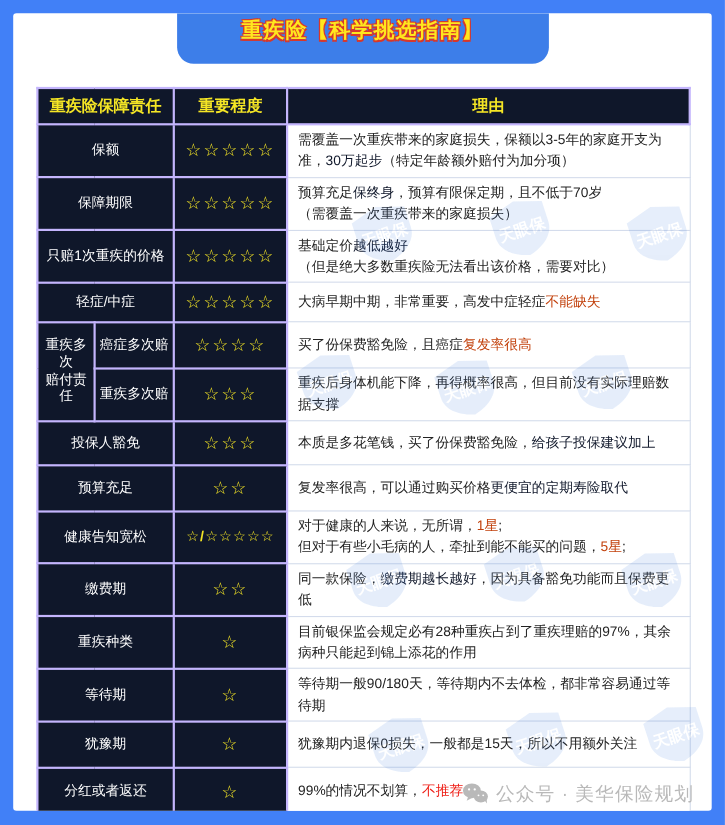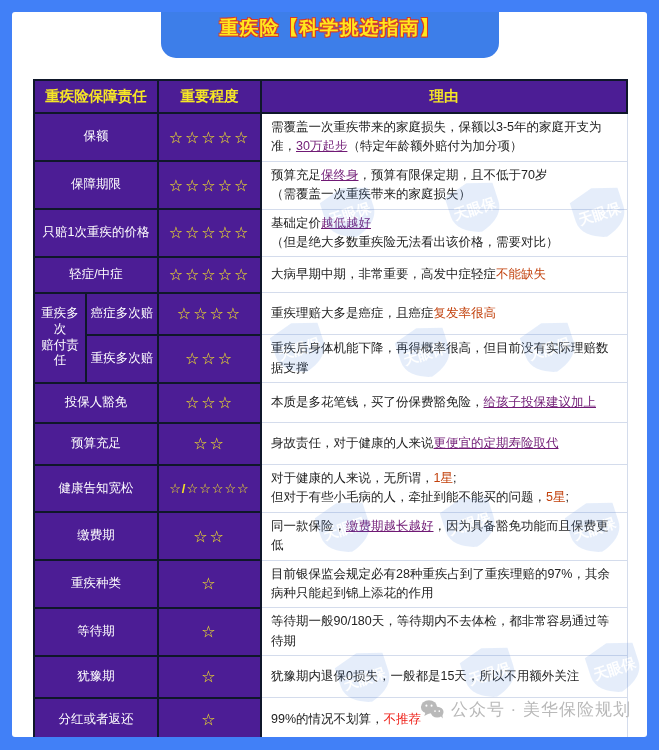--- a/index.html
+++ b/index.html
@@ -41,22 +41,22 @@
   
   table.guide {
     margin:21px 0 0 21px;
     border-collapse:collapse;
     table-layout:fixed;
     width:593px;
   }
   col.cA{width:52px;} col.cB{width:72px;} col.cC{width:103px;} col.cD{width:366px;}
   .guide td, .guide th { vertical-align:middle; }
   .b-cell {
-    background:#4c1d95;
-    border:2px solid #0f172a;
+    background:#0f172a;
+    border:2px solid #c4b5fd;
     color:#ffffff;
     text-align:center;
   }
   th.b-cell {
     color:#f5e625; font-size:14.5px; font-weight:bold; height:33px;
   }
   td.label { font-size:12.5px; font-weight:normal; line-height:1.25; padding:0 1px; }
   td.stars {
     color:#f5e625; font-size:16px; letter-spacing:2px; font-weight:bold;
     white-space:nowrap; text-align:center;
@@ -65,21 +65,21 @@
   td.reason {
     background:#ffffff;
     border:1.5px solid #d4dcec;
     font-size:12.5px; color:#222222;
     line-height:1.55;
     padding:4px 9px;
     text-align:left;
   }
   .reason .line { }
   .seg-r  { color:#c2410c; }
-  .seg-ru { color:#701a75; text-decoration:underline; }
+  .seg-ru { color:#0f172a; }
   .seg-rb { color:#ee1c14; font-weight:normal; }
 
   
   .guide tbody tr:nth-child(1){height:46px;}
   .guide tbody tr:nth-child(2){height:46px;}
   .guide tbody tr:nth-child(3){height:46px;}
   .guide tbody tr:nth-child(4){height:36px;}
   .guide tbody tr:nth-child(5){height:42px;}
   .guide tbody tr:nth-child(6){height:42px;}
   .guide tbody tr:nth-child(7){height:40px;}
@@ -94,21 +94,21 @@
   
   .wm-layer { position:absolute; left:0; top:0; width:100%; height:100%;
               pointer-events:none; z-index:5; }
   .wm {
     position:absolute; width:58px; height:54px;
     opacity:0.13; transform:rotate(-18deg);
   }
 
   
   .footer {
-    position:absolute; right:16px; bottom:16px;
+    position:absolute; right:16px; bottom:4px;
     display:flex; align-items:center; gap:7px;
     color:#b9b9b9; font-size:17px; letter-spacing:1px;
     z-index:6;
   }
   .wechat-icon { width:24px; height:21px; }
 </style>
 </head>
 <body>
 
 <div class="page">
@@ -164,42 +164,42 @@
             </td>
           </tr>
           <tr>
             <td rowspan="2" class="b-cell label">
               <div>重疾多次</div>
               <div>赔付责任</div>
             </td>
             <td class="b-cell label">癌症多次赔</td>
             <td class="b-cell stars">☆☆☆☆</td>
             <td class="reason">
-              <div class="line"><span>重疾理赔大多是癌症，且癌症</span><span class="seg-r">复发率很高</span></div>
+              <div class="line"><span>买了份保费豁免险，且癌症</span><span class="seg-r">复发率很高</span></div>
             </td>
           </tr>
           <tr>
             <td class="b-cell label">重疾多次赔</td>
             <td class="b-cell stars">☆☆☆</td>
             <td class="reason">
               <div class="line"><span>重疾后身体机能下降，再得概率很高，但目前没有实际理赔数据支撑</span></div>
             </td>
           </tr>
           <tr>
             <td colspan="2" class="b-cell label">投保人豁免</td>
             <td class="b-cell stars">☆☆☆</td>
             <td class="reason">
               <div class="line"><span>本质是多花笔钱，买了份保费豁免险，</span><span class="seg-ru">给孩子投保建议加上</span></div>
             </td>
           </tr>
           <tr>
             <td colspan="2" class="b-cell label">预算充足</td>
             <td class="b-cell stars">☆☆</td>
             <td class="reason">
-              <div class="line"><span>身故责任，对于健康的人来说</span><span class="seg-ru">更便宜的定期寿险取代</span></div>
+              <div class="line"><span>复发率很高，可以通过购买价格</span><span class="seg-ru">更便宜的定期寿险取代</span></div>
             </td>
           </tr>
           <tr>
             <td colspan="2" class="b-cell label">健康告知宽松</td>
             <td class="b-cell stars small">☆/☆☆☆☆☆</td>
             <td class="reason">
               <div class="line"><span>对于健康的人来说，无所谓，</span><span class="seg-r">1星</span><span>;</span></div>
               <div class="line"><span>但对于有些小毛病的人，牵扯到能不能买的问题，</span><span class="seg-r">5星</span><span>;</span></div>
             </td>
           </tr>

